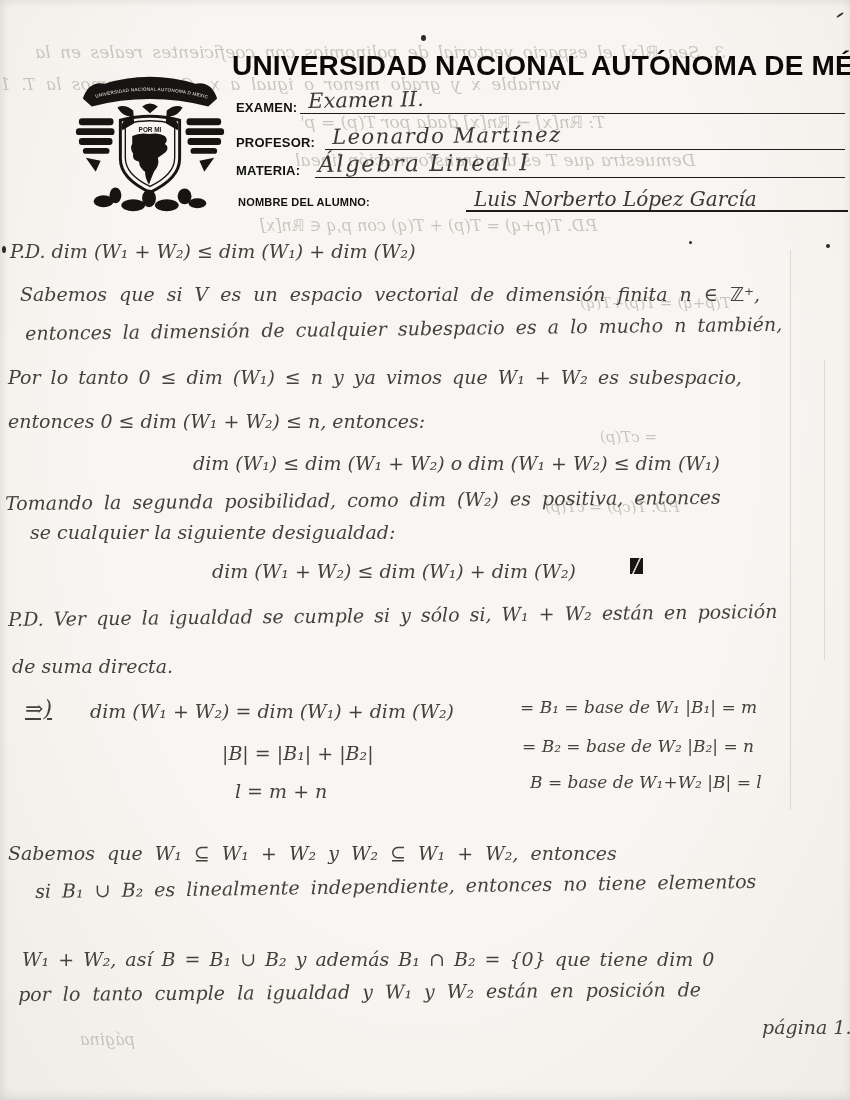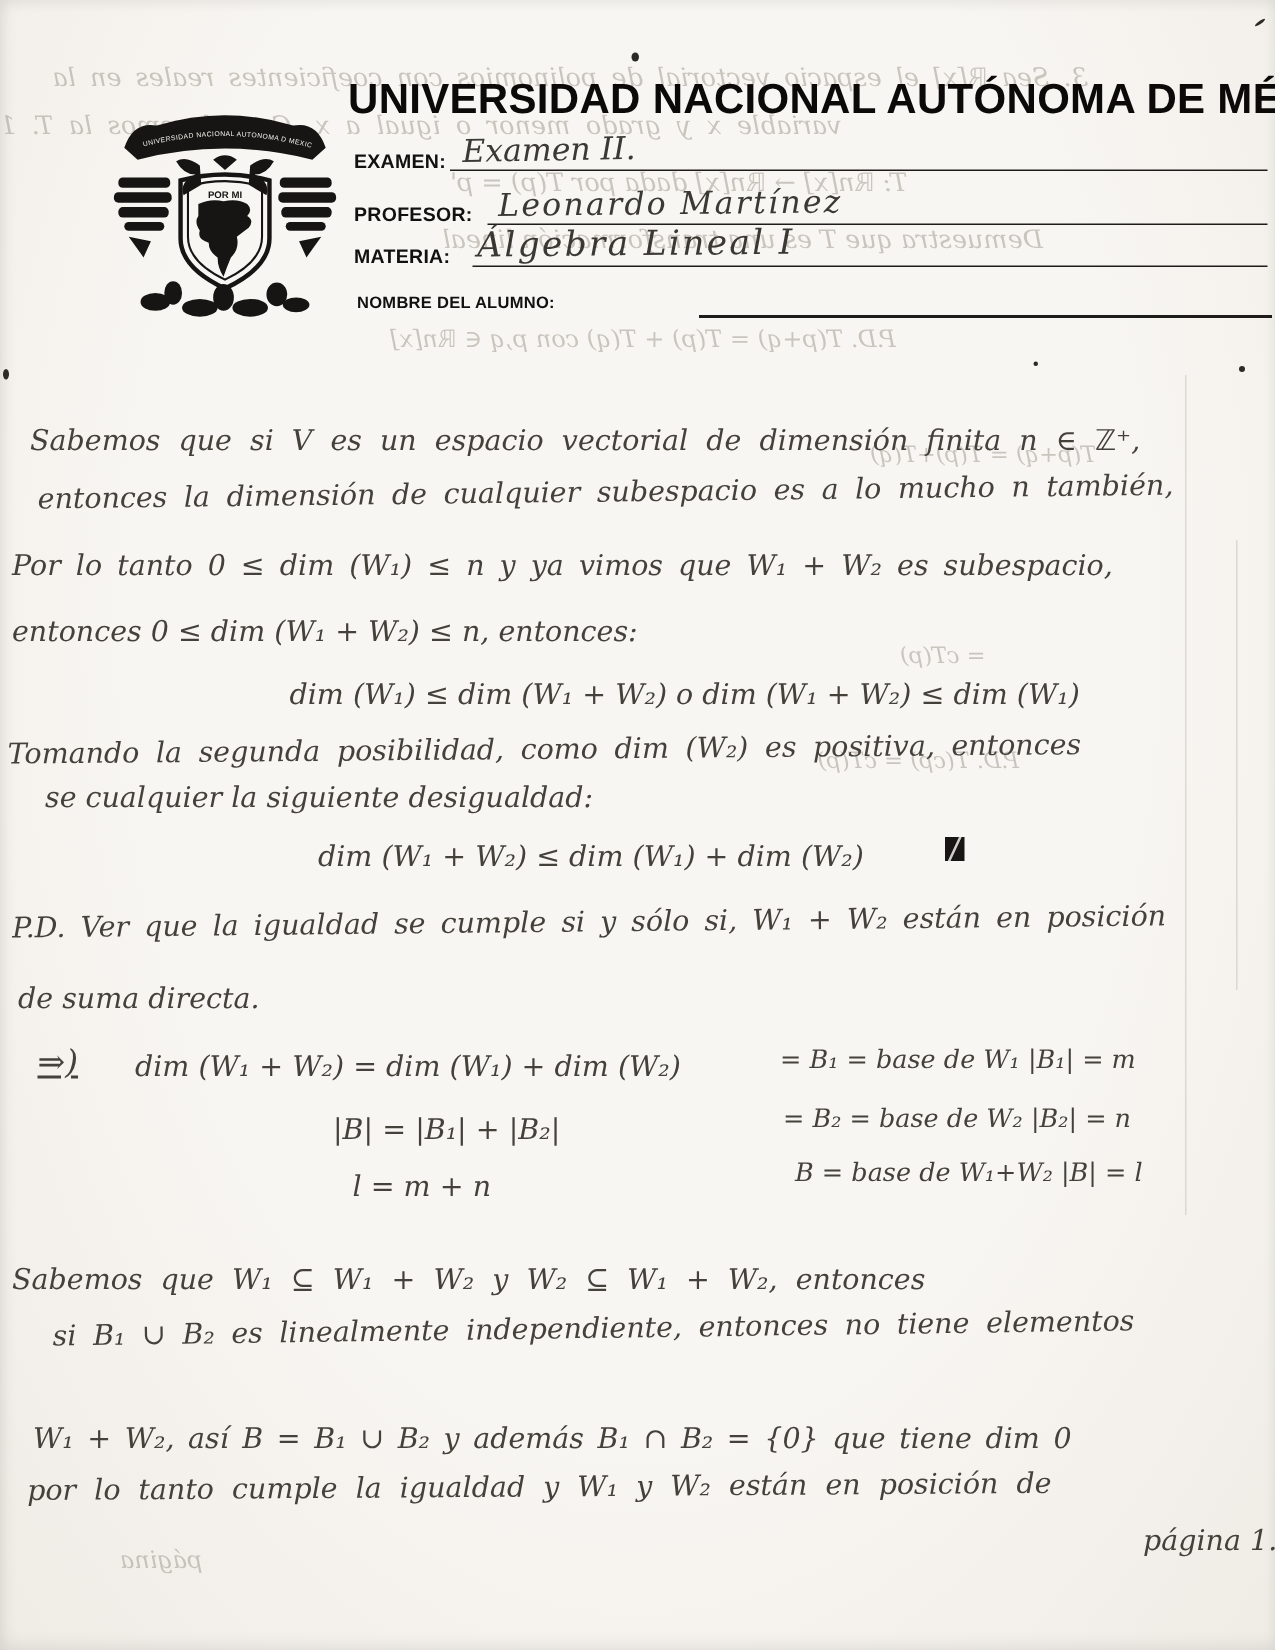--- a/index.html
+++ b/index.html
@@ -114,21 +114,23 @@
   <div class="flabel" style="left:236px;top:135px;">PROFESOR:</div>
   <div class="fline" style="left:325px;top:149px;width:520px;"></div>
   <div class="hw hw-val" style="left:332px;top:125px;letter-spacing:1.5px;transform:rotate(-.6deg);">Leonardo Martínez</div>
 
   <div class="flabel" style="left:236px;top:163px;">MATERIA:</div>
   <div class="fline" style="left:315px;top:177px;width:530px;"></div>
   <div class="hw hw-val" style="left:318px;top:151px;font-size:23px;letter-spacing:1.5px;transform:rotate(-.5deg);">Álgebra Lineal I</div>
 
   <div class="flabel" style="left:238px;top:196px;font-size:11px;">NOMBRE DEL ALUMNO:</div>
   <div class="fline thick" style="left:466px;top:210px;width:382px;"></div>
+  <div class="hw hw-val" style="left:474px;top:187px;font-size:20px;">Luis Norberto López García</div>
 
+  <div class="hw" style="left:10px;top:240px;">P.D.   dim (W₁ + W₂)  ≤  dim (W₁) + dim (W₂)</div>
   <div class="hw" style="left:20px;top:283px;word-spacing:6px;">Sabemos que si  V  es un espacio vectorial de dimensión finita  n ∈ ℤ⁺,</div>
   <div class="hw" style="left:25px;top:322px;word-spacing:5px;transform:rotate(-.7deg);">entonces la dimensión de cualquier subespacio es a lo mucho  n  también,</div>
   <div class="hw" style="left:8px;top:366px;word-spacing:4px;">Por lo tanto  0 ≤ dim (W₁) ≤ n   y  ya vimos que   W₁ + W₂  es subespacio,</div>
   <div class="hw" style="left:8px;top:410px;">entonces   0 ≤ dim (W₁ + W₂) ≤ n,  entonces:</div>
   <div class="hw" style="left:193px;top:452px;">dim (W₁)  ≤  dim (W₁ + W₂)     o     dim (W₁ + W₂)  ≤  dim (W₁)</div>
   <div class="hw" style="left:5px;top:492px;word-spacing:5px;transform:rotate(-.5deg);">Tomando la segunda posibilidad,  como   dim (W₂)  es positiva,  entonces</div>
   <div class="hw" style="left:30px;top:521px;">se cualquier la siguiente desigualdad:</div>
   <div class="hw" style="left:212px;top:560px;">dim (W₁ + W₂)  ≤  dim (W₁)  +  dim (W₂)</div>
   <span class="qed" style="left:630px;top:558px;"></span>
   <div class="hw" style="left:8px;top:608px;word-spacing:4px;transform:rotate(-.6deg);">P.D.  Ver que la igualdad se cumple si y sólo si,  W₁ + W₂  están en posición</div>

